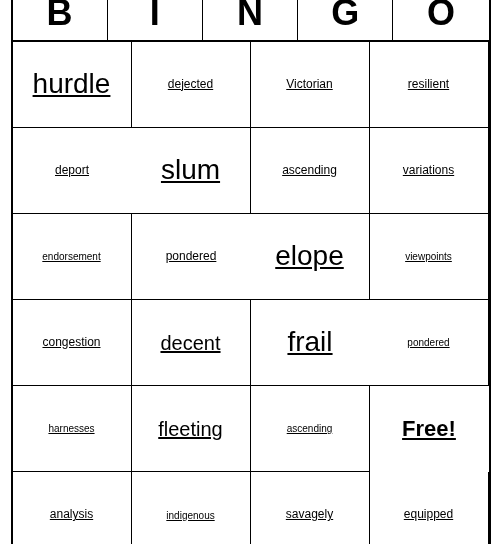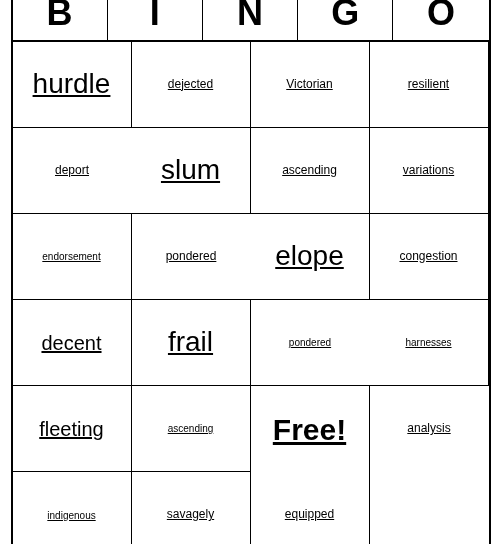--- a/index.html
+++ b/index.html
@@ -76,21 +76,21 @@
       font-size: 28px;
       font-weight: normal;
     }
 
     .bingo-cell.medium span {
       font-size: 20px;
       font-weight: normal;
     }
 
     .bingo-cell.free span {
-      font-size: 30px;
+      font-size: 22px;
       font-weight: bold;
     }
 
     .bingo-cell.small span {
       font-size: 10px;
     }
   </style>
 </head>
 <body>
 
@@ -129,20 +129,23 @@
       </div>
       <div class="bingo-cell small">
         <span>endorsement</span>
       </div>
       <div class="bingo-cell">
         <span>pondered</span>
       </div>
       <div class="bingo-cell large">
         <span>elope</span>
       </div>
+      <div class="bingo-cell small">
+        <span>viewpoints</span>
+      </div>
       <div class="bingo-cell">
         <span>congestion</span>
       </div>
       <div class="bingo-cell medium">
         <span>decent</span>
       </div>
       <div class="bingo-cell large">
         <span>frail</span>
       </div>
       <div class="bingo-cell small">

